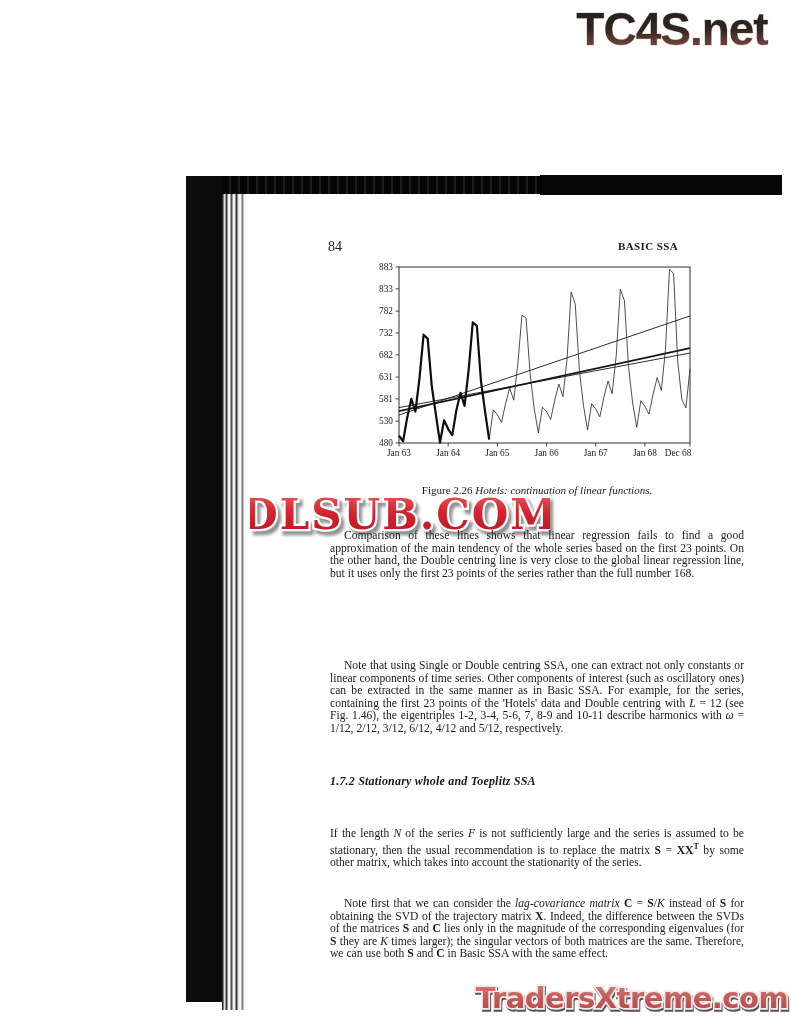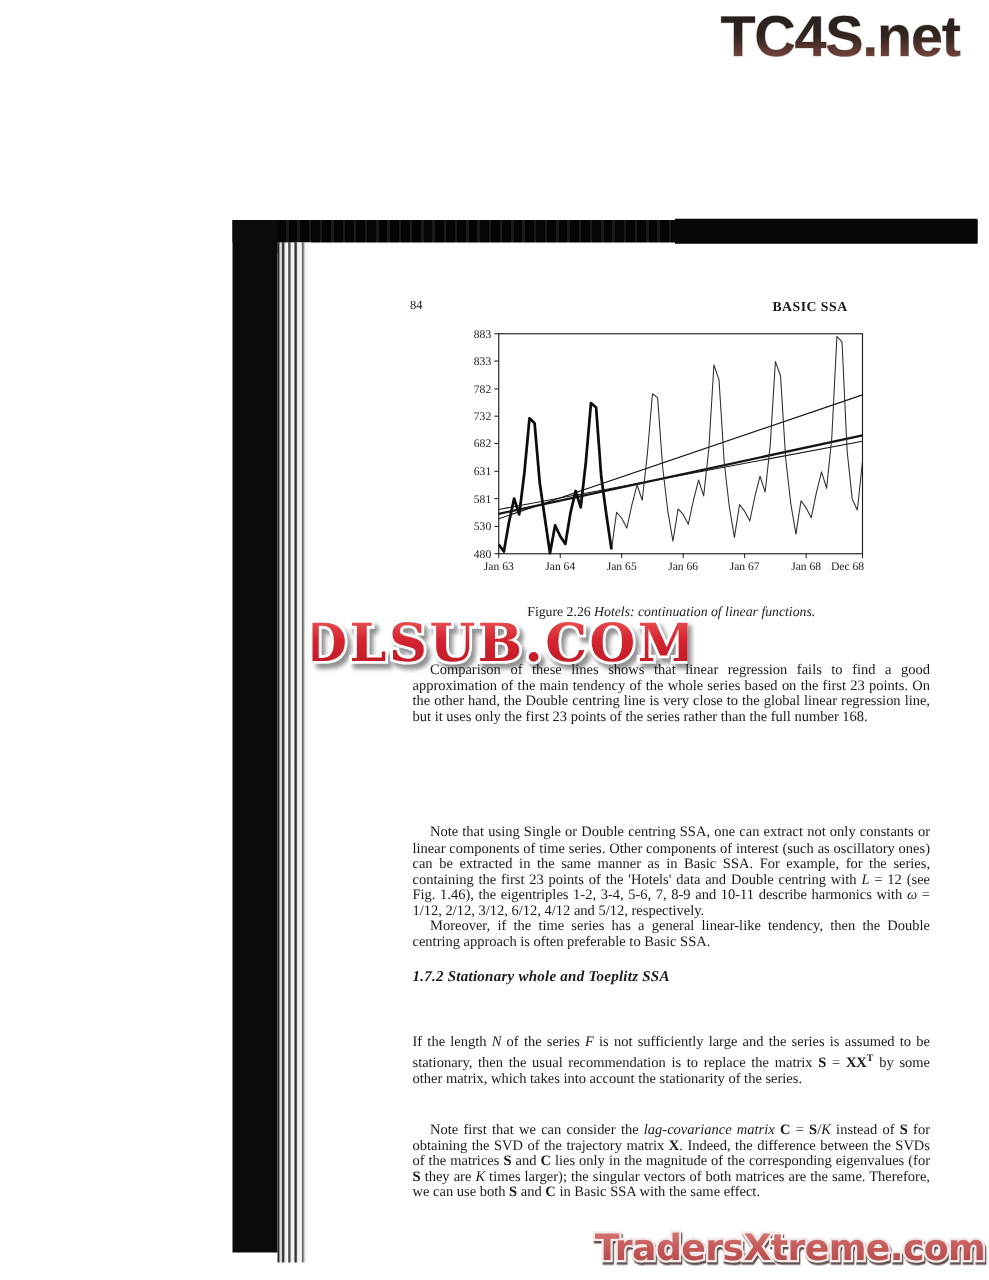--- a/index.html
+++ b/index.html
@@ -14,21 +14,21 @@
   .strip-left { left:186px; top:176px; width:36px; height:826px; background:#0b0b0b; }
   .scan-notch { left:222px; top:194px; width:14px; height:9px; background:#0b0b0b; }
   .streaks { left:222px; top:194px; width:27px; height:816px;
              background:linear-gradient(90deg,
                #2b2b2b 0px,#2b2b2b 1px,#cfcfcf 2px,#f2f2f2 3px,#3a3a3a 4px,#3a3a3a 5px,
                #ededed 6px,#fafafa 8px,#4a4a4a 9px,#555 10px,#eeeeee 11px,#f8f8f8 13px,
                #333 14px,#333 15px,#e8e8e8 16px,#fcfcfc 19px,#666 20px,#999 21px,
                #f5f5f5 22px,#ffffff 27px); }
 
   
-  .page-number { left:328px; top:239px; font-size:10px; }
+  .page-number { left:328px; top:239px; font-size:14px; }
   .running-header { left:548px; top:240px; width:200px; text-align:center;
                     font-size:11px; font-weight:bold; letter-spacing:.4px; }
   .caption { left:330px; top:484px; width:414px; text-align:center; font-size:11px; }
   .body-col { left:330px; width:414px; font-size:11.6px; line-height:12.5px;
               text-align:justify; }
   .para { margin:0; }
   .indent { text-indent:14px; }
   .p1 { top:530px; }
   .block2 { top:613px;margin-top:47px; }
   .heading { top:775px; font-size:12px; font-style:italic; font-weight:600;
@@ -136,21 +136,20 @@
   </defs>
   <text x="150" y="40" text-anchor="middle" fill="url(#g-dlsub)">DLSUB.COM</text>
 </svg>
 
 <div class="abs body-col p1">
   <p class="para indent"><span class="seg-n">Comparison of these lines shows that linear regression fails to find a good approximation of the main tendency of the whole series based on the first 23 points. On the other hand, the Double centring line is very close to the global linear regression line, but it uses only the first 23 points of the series rather than the full number 168.</span></p>
 </div>
 
 <div class="abs body-col block2">
   <p class="para indent"><span class="seg-n">Note that using Single or Double centring SSA, one can extract not only constants or linear components of time series. Other components of interest (such as oscillatory ones) can be extracted in the same manner as in Basic SSA. For example, for the series, containing the first 23 points of the 'Hotels' data and Double centring with </span><span class="seg-i">L</span><span class="seg-n"> = 12 (see Fig. 1.46), the eigentriples 1-2, 3-4, 5-6, 7, 8-9 and 10-11 describe harmonics with </span><span class="seg-i">ω</span><span class="seg-n"> = 1/12, 2/12, 3/12, 6/12, 4/12 and 5/12, respectively.</span></p>
-  <p class="para indent"><span class="seg-n">Moreover, if the time series has a general linear-like tendency, then the Double centring approach is often preferable to Basic SSA.</span></p>
 </div>
 
 <div class="abs body-col heading"><span class="seg-i">1.7.2  Stationary whole and Toeplitz SSA</span></div>
 
 <div class="abs body-col block3">
   <p class="para"><span class="seg-n">If the length </span><span class="seg-i">N</span><span class="seg-n"> of the series </span><span class="seg-i">F</span><span class="seg-n"> is not sufficiently large and the series is assumed to be stationary, then the usual recommendation is to replace the matrix </span><span class="seg-b">S</span><span class="seg-n"> = </span><span class="seg-b">XX</span><span class="seg-bsup">T</span><span class="seg-n"> by some other matrix, which takes into account the stationarity of the series.</span></p>
   <p class="para indent gap-above"><span class="seg-n">Note first that we can consider the </span><span class="seg-i">lag-covariance matrix </span><span class="seg-b">C</span><span class="seg-n"> = </span><span class="seg-b">S</span><span class="seg-n">/</span><span class="seg-i">K</span><span class="seg-n"> instead of </span><span class="seg-b">S</span><span class="seg-n"> for obtaining the SVD of the trajectory matrix </span><span class="seg-b">X</span><span class="seg-n">. Indeed, the difference between the SVDs of the matrices </span><span class="seg-b">S</span><span class="seg-n"> and </span><span class="seg-b">C</span><span class="seg-n"> lies only in the magnitude of the corresponding eigenvalues (for </span><span class="seg-b">S</span><span class="seg-n"> they are </span><span class="seg-i">K</span><span class="seg-n"> times larger); the singular vectors of both matrices are the same. Therefore, we can use both </span><span class="seg-b">S</span><span class="seg-n"> and </span><span class="seg-b">C</span><span class="seg-n"> in Basic SSA with the same effect.</span></p>
 </div>
 
 <svg class="abs wm-traders" width="318" height="46">

